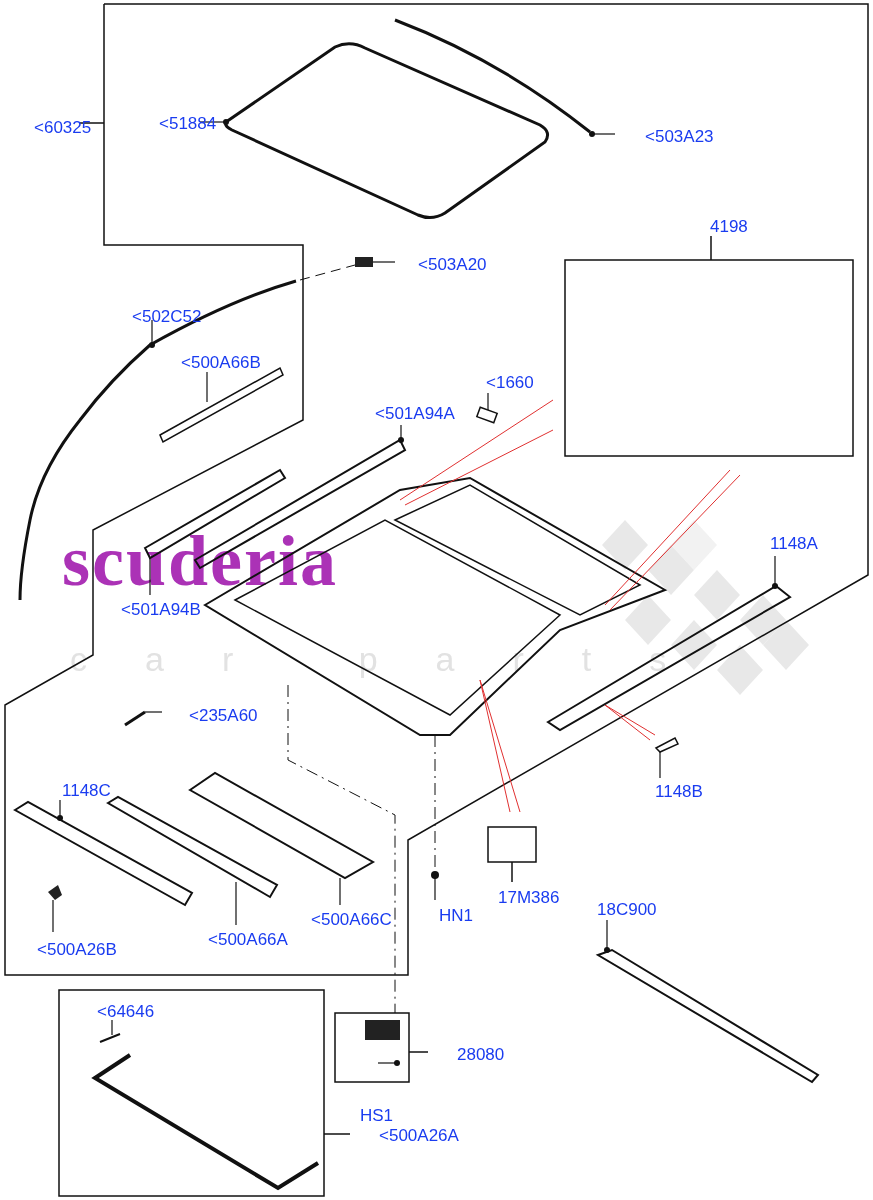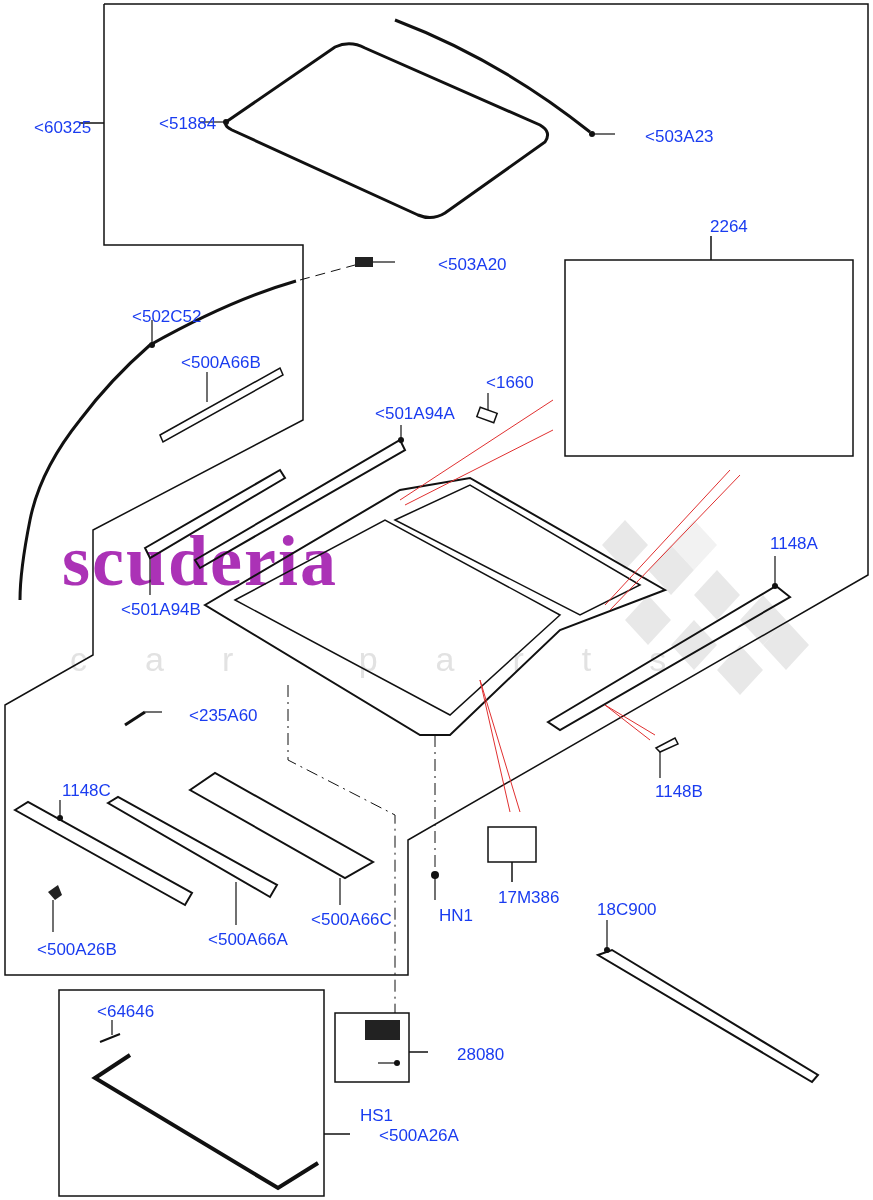--- a/index.html
+++ b/index.html
@@ -136,22 +136,22 @@
 
     <line x1="100" y1="1042" x2="120" y2="1034" stroke="#111" stroke-width="2"></line>
     <line x1="112" y1="1020" x2="112" y2="1035" stroke="#111" stroke-width="1.2"></line>
 
     <path d="M130,1055 L95,1078 L278,1188 L318,1163" fill="none" stroke="#111" stroke-width="4"></path>
   </svg>
 
   <div class="callout" style="left:10px;top:118px">&lt;60325</div>
   <div class="callout" style="left:135px;top:114px">&lt;51884</div>
   <div class="callout" style="left:621px;top:127px">&lt;503A23</div>
-  <div class="callout" style="left:414px;top:255px">&lt;503A20</div>
-  <div class="callout" style="left:686px;top:217px">2264</div>
+  <div class="callout" style="left:394px;top:255px">&lt;503A20</div>
+  <div class="callout" style="left:686px;top:217px">4198</div>
   <div class="callout" style="left:108px;top:307px">&lt;502C52</div>
   <div class="callout" style="left:157px;top:353px">&lt;500A66B</div>
   <div class="callout" style="left:462px;top:373px">&lt;1660</div>
   <div class="callout" style="left:351px;top:404px">&lt;501A94A</div>
   <div class="callout" style="left:746px;top:534px">1148A</div>
   <div class="callout" style="left:97px;top:600px">&lt;501A94B</div>
   <div class="callout" style="left:165px;top:706px">&lt;235A60</div>
   <div class="callout" style="left:631px;top:782px">1148B</div>
   <div class="callout" style="left:38px;top:781px">1148C</div>
   <div class="callout" style="left:474px;top:888px">17M386</div>

